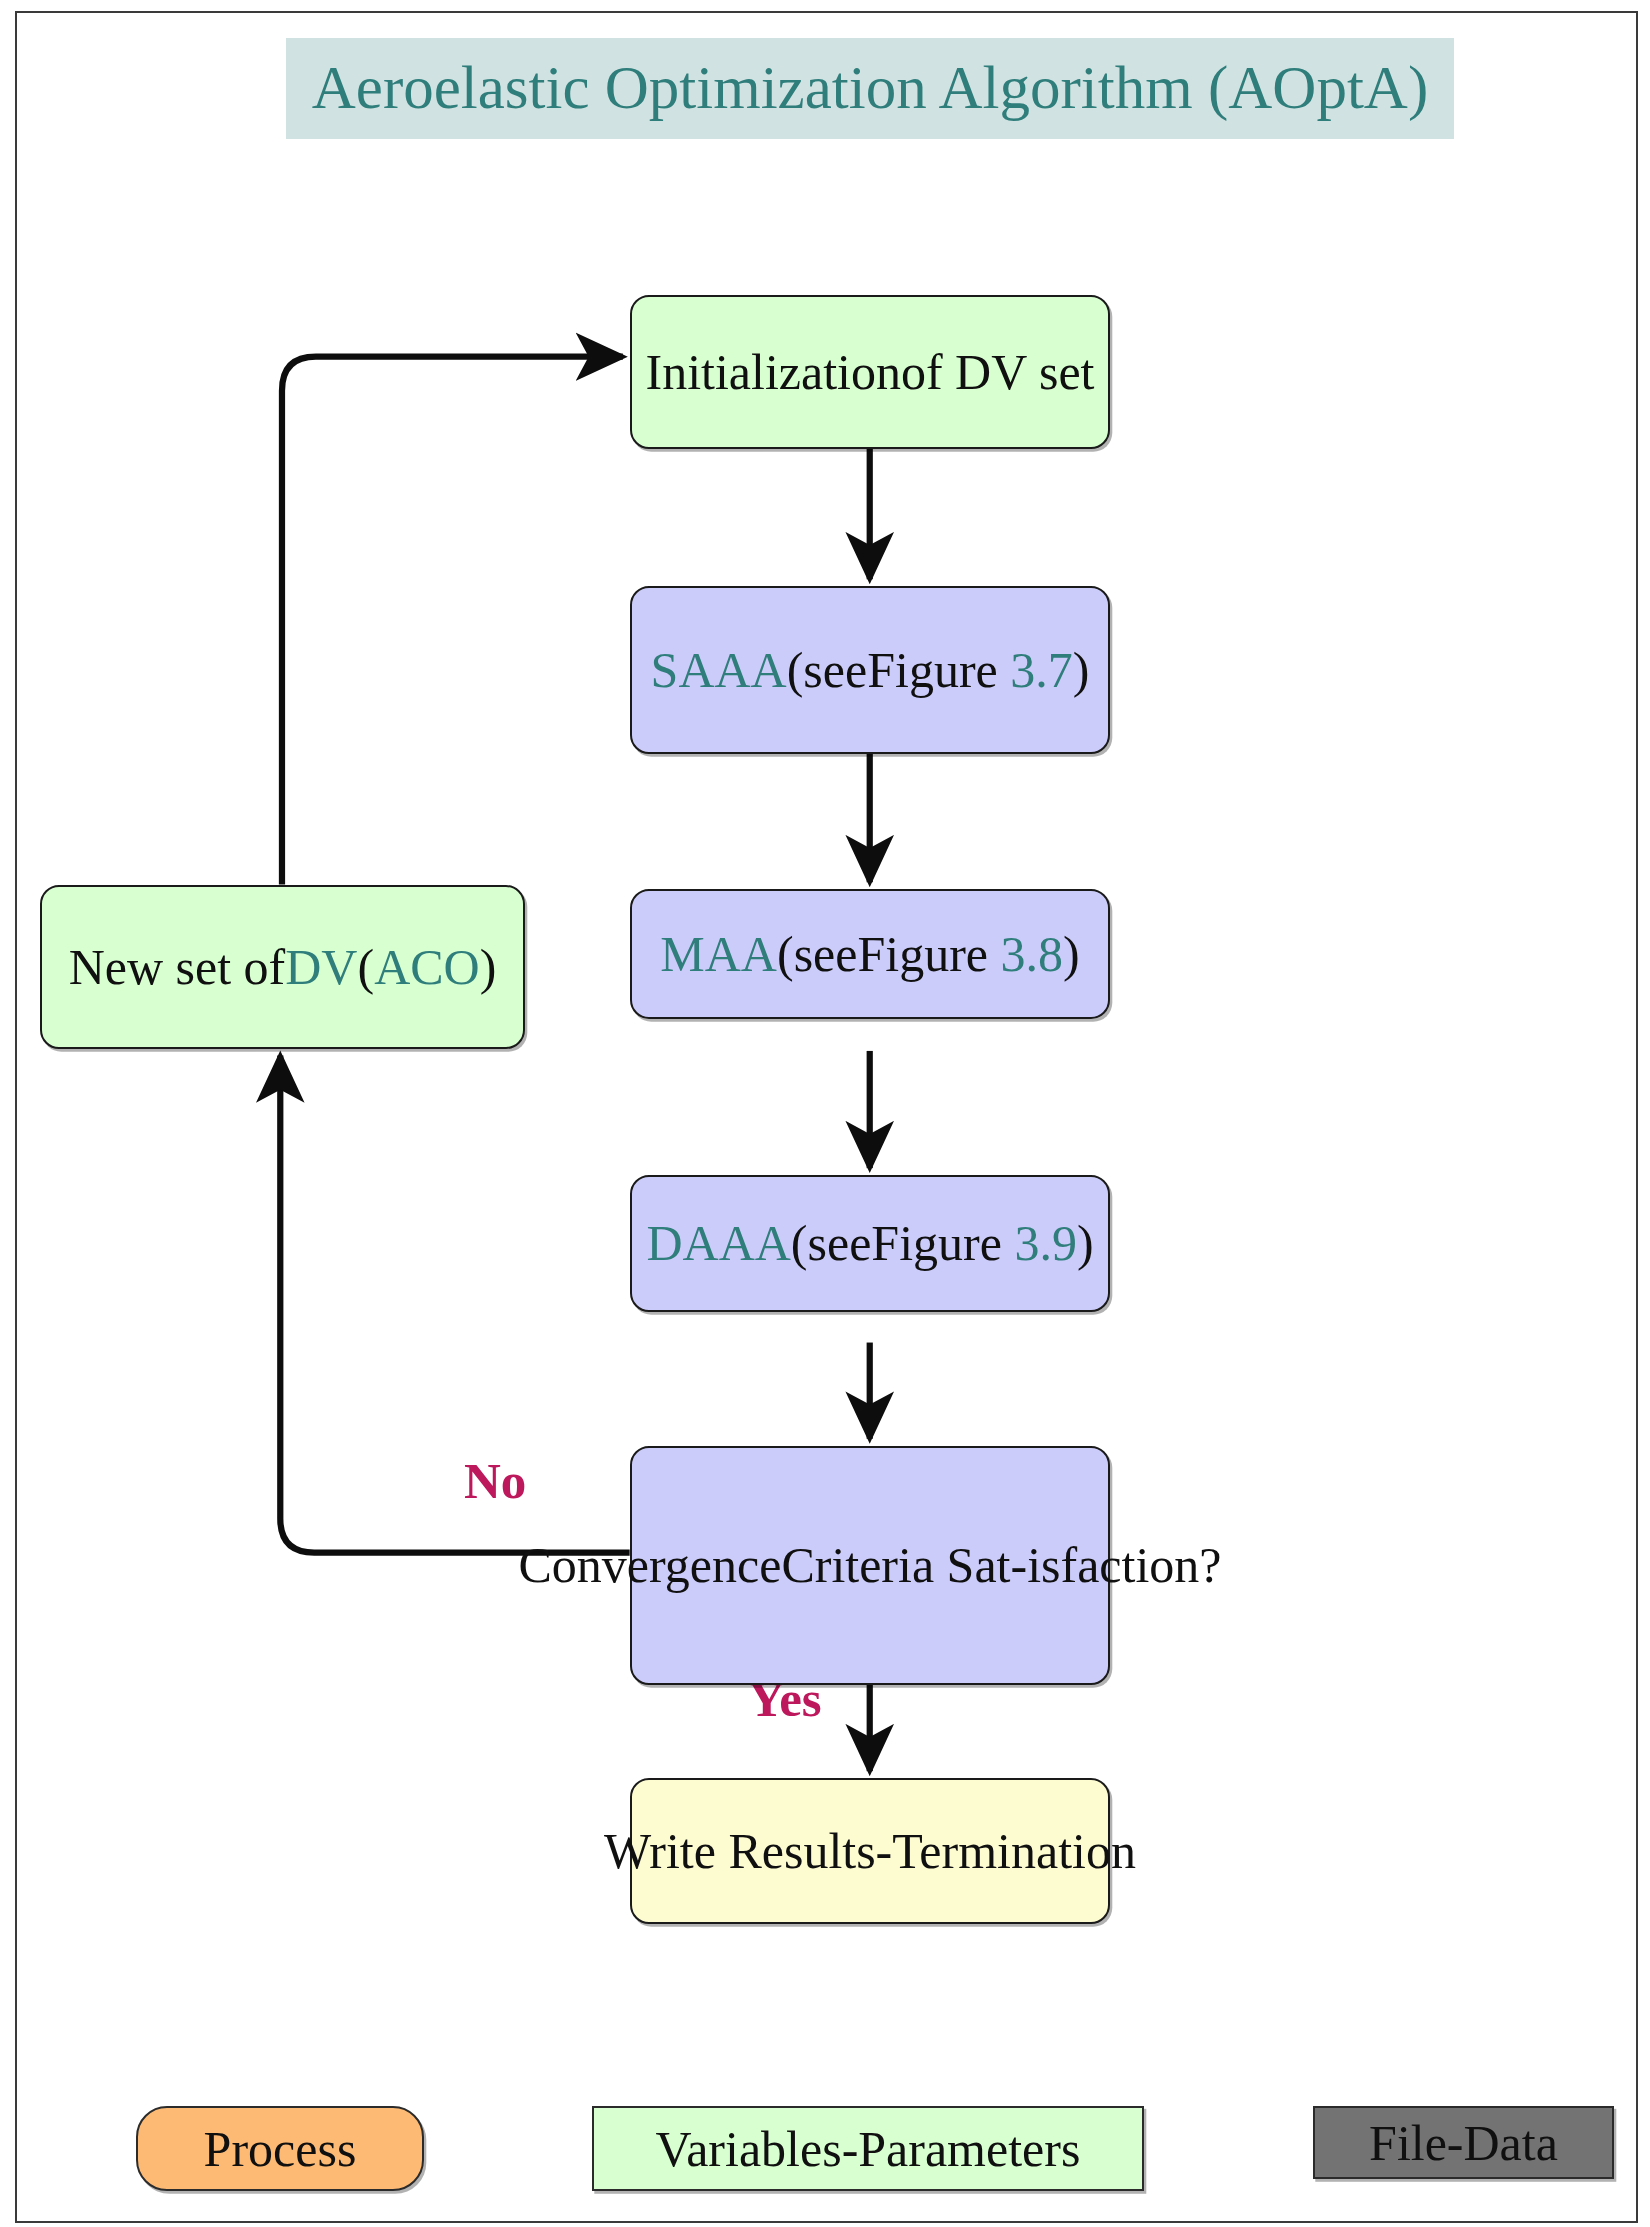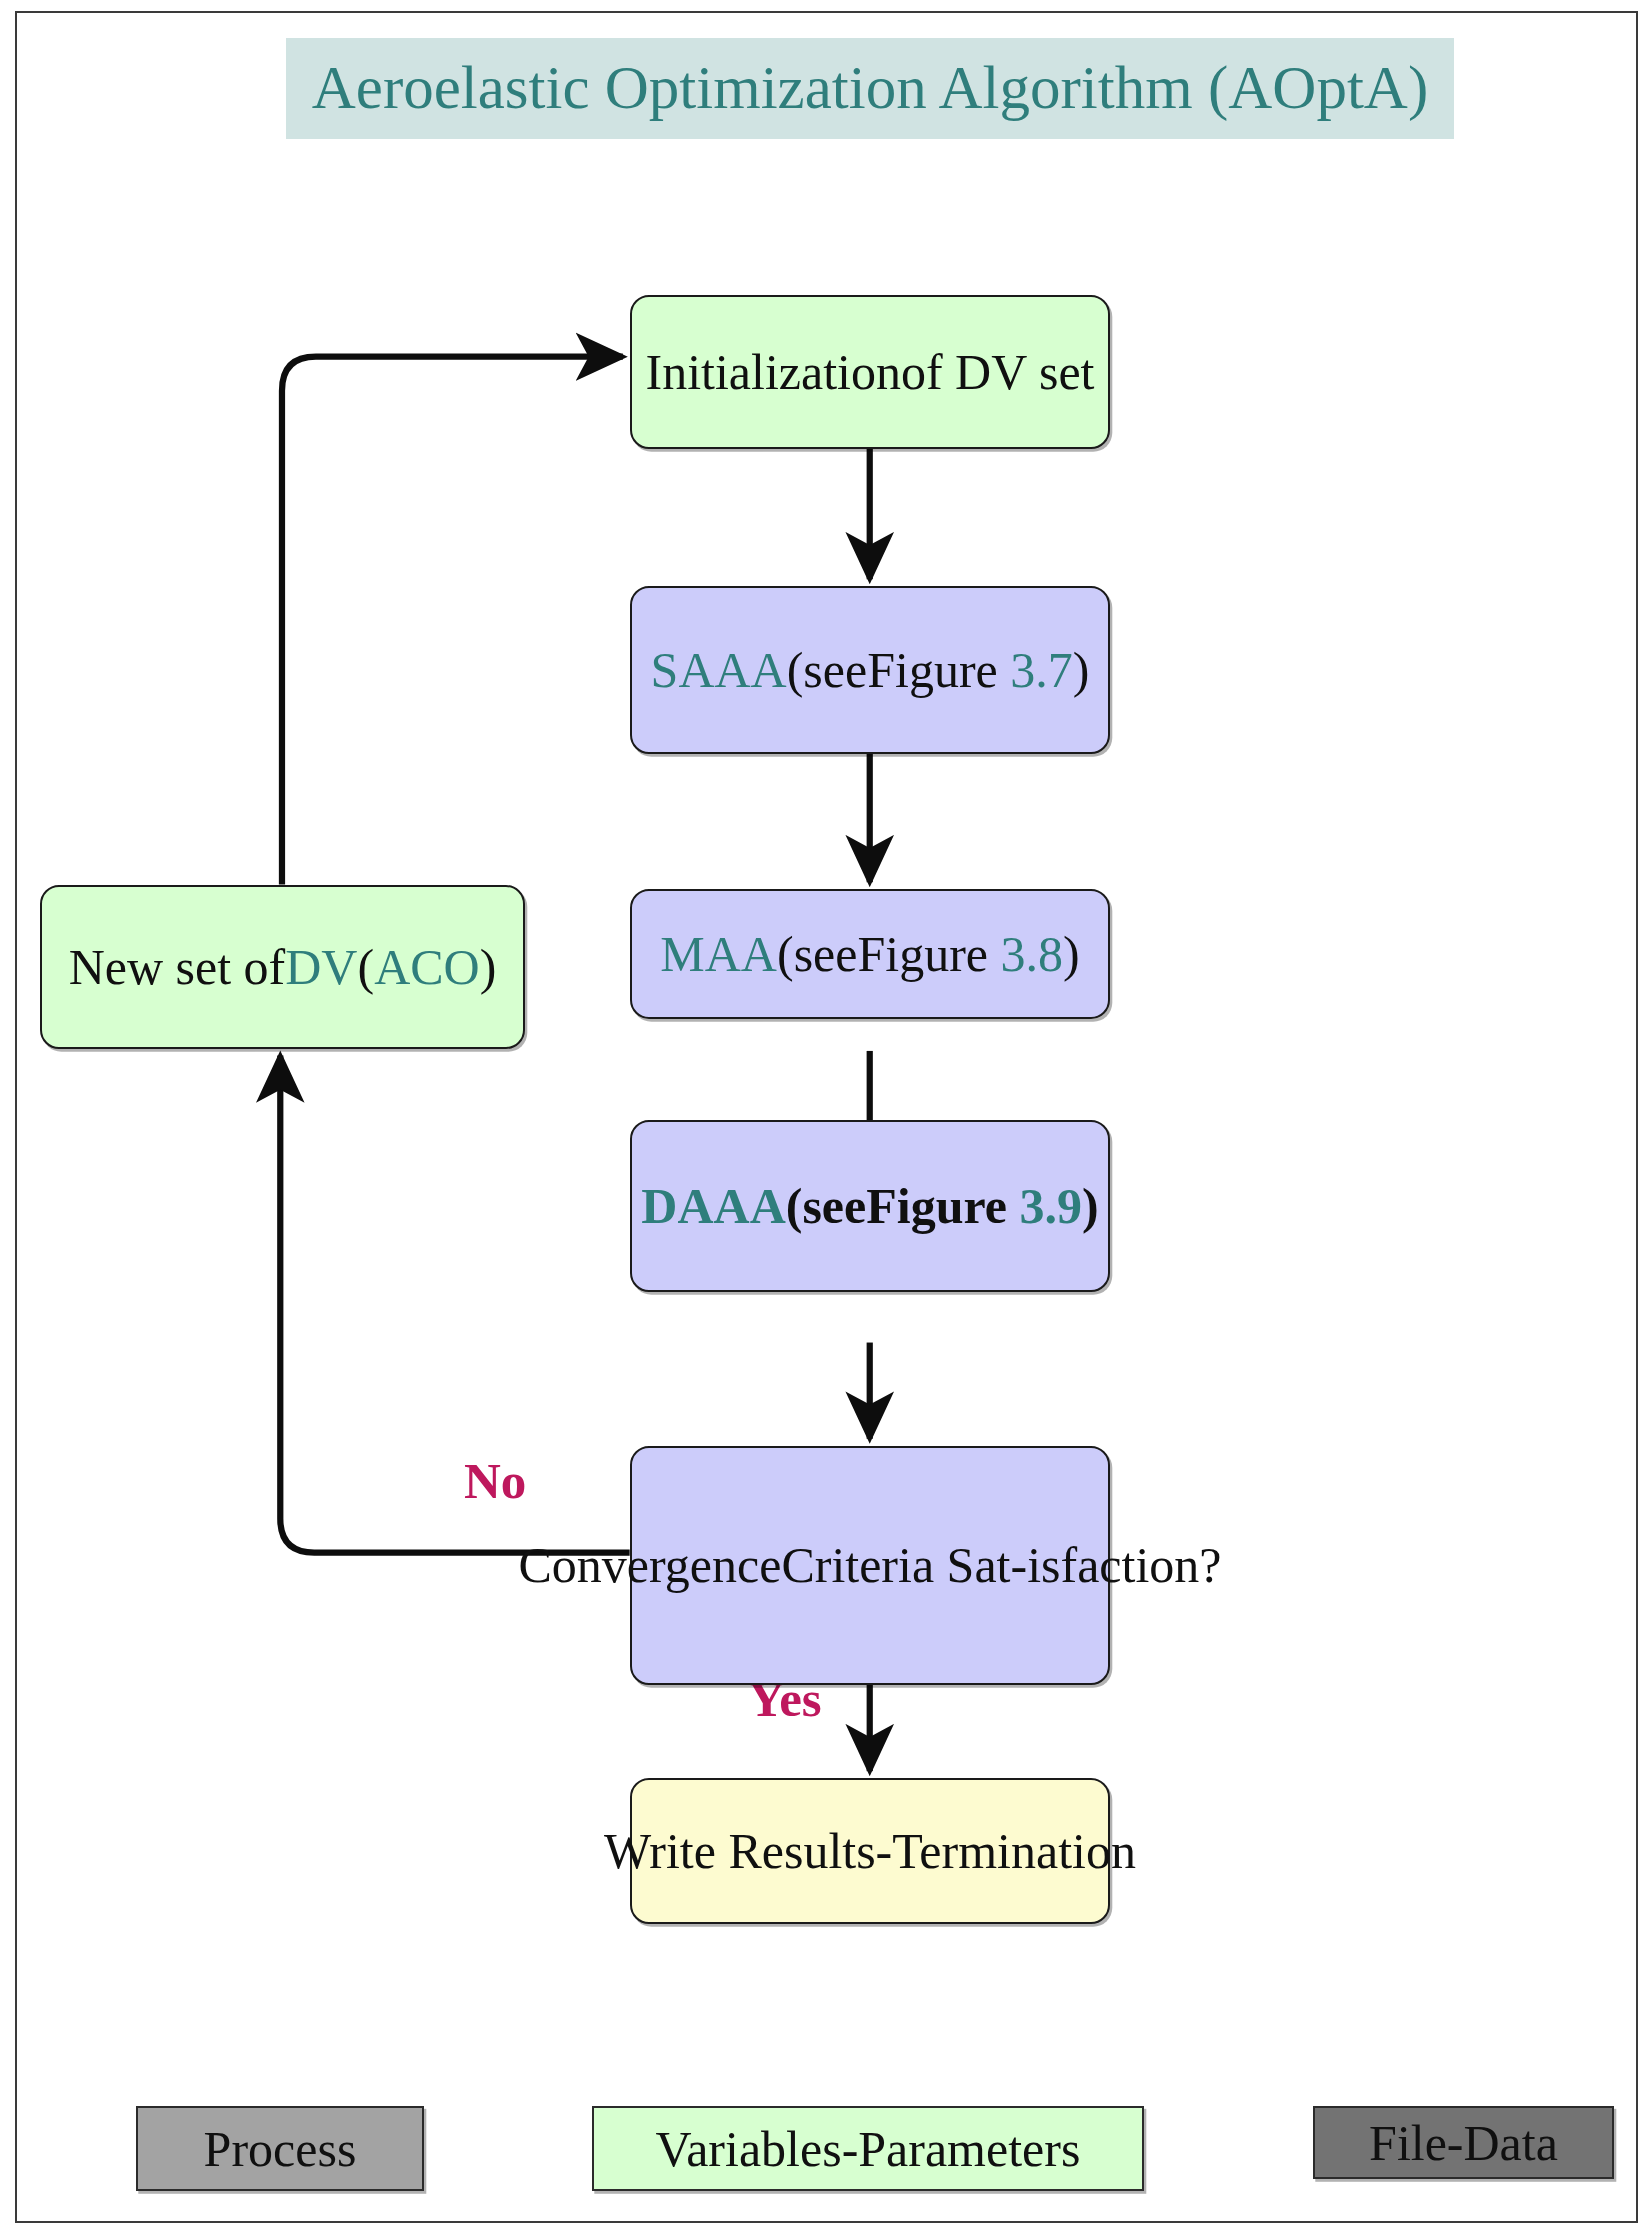--- a/index.html
+++ b/index.html
@@ -27,39 +27,39 @@
   .node .ln{display:block;white-space:nowrap;}
   .teal{color:#2f7e7c;}
   .proc{background:#ccccfa;}
   .var{background:#d7ffd0;}
   .file{background:#fdfbd0;}
 
   
   #node-init   {left:630px;top:295px; width:480px;height:154px;}
   #node-saaa   {left:630px;top:586px;width:480px;height:168px;}
   #node-maa    {left:630px;top:889px;width:480px;height:130px;}
-  #node-daaa   {left:630px;top:1120px;width:480px;height:172px;font-weight:bold;}
+  #node-daaa   {left:630px;top:1175px;width:480px;height:137px;}
   #node-conv   {left:630px;top:1446px;width:480px;height:239px;}
   #node-write  {left:630px;top:1778px;width:480px;height:146px;}
   #node-newdv  {left:40px; top:885px;width:485px;height:164px;}
 
   
   #edges{position:absolute;left:0;top:0;width:1650px;height:2227px;pointer-events:none;}
 
   
   .edge-label{position:absolute;color:#be185d;font-size:51px;line-height:1;white-space:nowrap;font-weight:bold;}
   #label-no {left:464px; top:1456px;}
   #label-yes{left:748px;top:1674px;}
 
   
   .legend-box{position:absolute;box-sizing:border-box;border:2.8px solid #2b2b2b;
         display:flex;align-items:center;justify-content:center;
         color:#101010;font-size:50px;line-height:1;white-space:nowrap;
         box-shadow:2.3px 2.8px 0 rgba(0,0,0,0.30);}
-  #legend-process {left:136px; top:2106px;width:288px;height:85px;background:#a3a3a3;}
+  #legend-process {left:136px; top:2106px;width:288px;height:85px;background:#fdba74;border-radius:31px;}
   #legend-variables{left:592px;top:2106px;width:552px;height:85px;background:#d7ffd0;}
   #legend-filedata {left:1313px;top:2106px;width:301px;height:73px;background:#737373;}
 </style>
 </head>
 <body>
 
 <div id="page">
 
   <div id="frame"></div>
 

